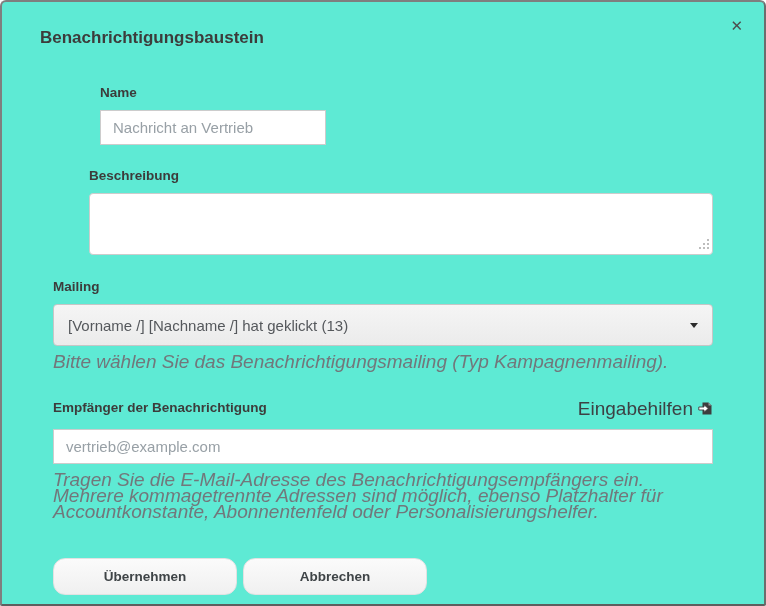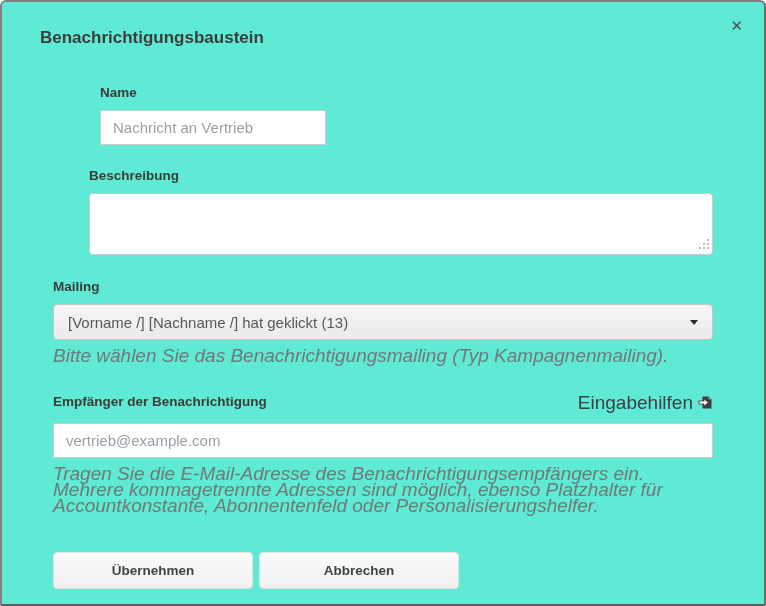--- a/index.html
+++ b/index.html
@@ -82,21 +82,21 @@
       -4px 0 0 #bdbdbd,
       -8px 0 0 #bdbdbd,
       0 -4px 0 #bdbdbd,
       -4px -4px 0 #bdbdbd,
       0 -8px 0 #bdbdbd;
   }
   .select-box {
     display: flex;
     align-items: center;
     justify-content: space-between;
-    width: 100%; height: 36px;
+    width: 100%; height: 42px;
     padding: 0 14px;
     border: 1px solid #c6c6c6;
     border-radius: 4px;
     background: linear-gradient(#f5f5f5, #ebebeb);
     cursor: pointer;
     gap: 32px;
   }
   .select-box .select-text {
     font-size: 15px;
     color: #55585c;
@@ -133,23 +133,23 @@
     color: #3d4144;
     cursor: pointer;
     line-height: 15px;
   }
   .button-row {
     display: flex;
     gap: 6px;
     margin-top: 38px;
   }
   .btn {
-    width: 200px; height: 37px;
+    width: 184px; height: 37px;
     border: 1px solid #e2e2e2;
-    border-radius: 4px;
+    border-radius: 12px;
     background: linear-gradient(#fbfbfb, #f0f0f0);
     font-family: "Liberation Sans", "DejaVu Sans", sans-serif;
     font-size: 13.5px;
     font-weight: bold;
     color: #3f4447;
     cursor: pointer;
   }
 </style>
 </head>
 <body>

